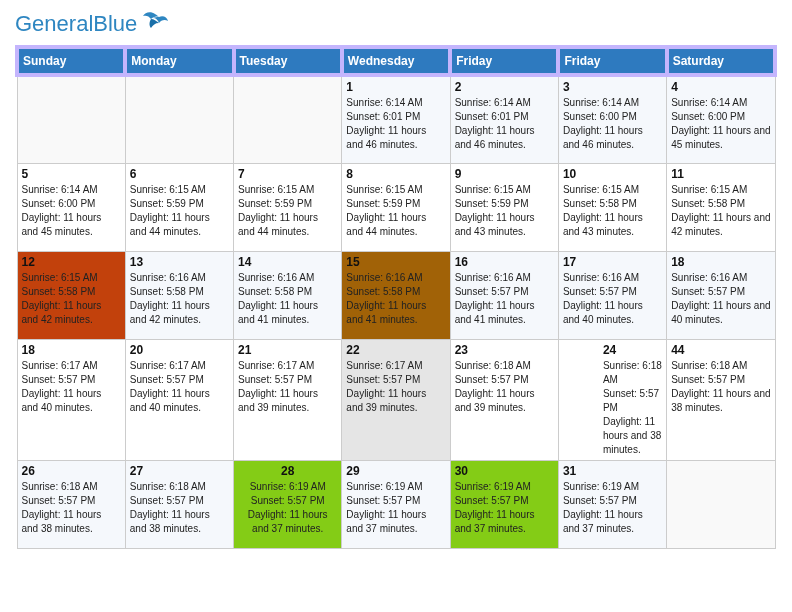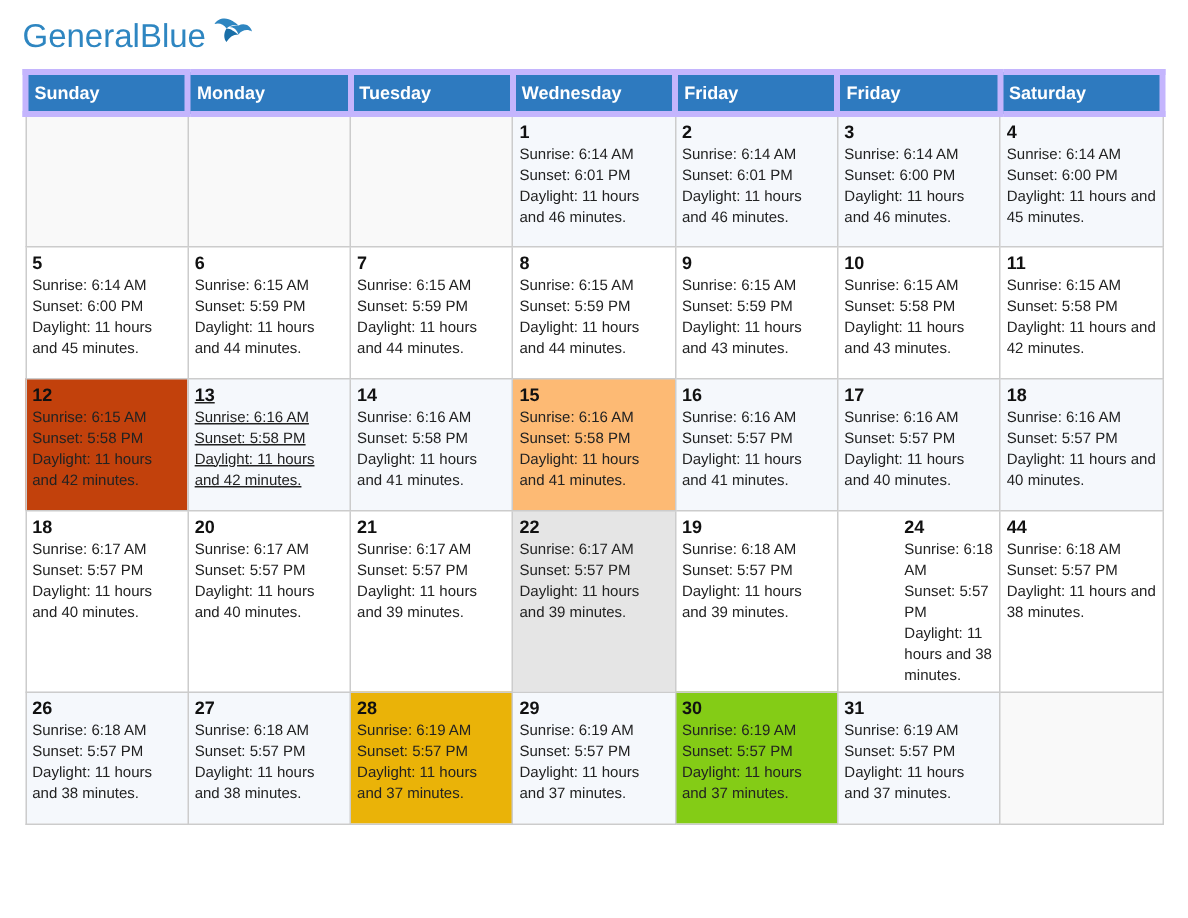--- a/index.html
+++ b/index.html
@@ -182,29 +182,29 @@
         <td style="background: rgb(255, 255, 255);">
           <div class="day-num">11</div>
           <div class="day-info">Sunrise: 6:15 AM<br>Sunset: 5:58 PM<br>Daylight: 11 hours and 42 minutes.</div>
         </td>
       </tr>
       <tr>
         <td style="background: #c2410c;">
           <div class="day-num">12</div>
           <div class="day-info">Sunrise: 6:15 AM<br>Sunset: 5:58 PM<br>Daylight: 11 hours and 42 minutes.</div>
         </td>
-        <td style="background: rgb(245, 248, 252); text-decoration: underline;">
+        <td style="background: rgb(245, 248, 252);">
           <div class="day-num">13</div>
           <div class="day-info">Sunrise: 6:16 AM<br>Sunset: 5:58 PM<br>Daylight: 11 hours and 42 minutes.</div>
         </td>
         <td style="background: rgb(245, 248, 252);">
           <div class="day-num">14</div>
           <div class="day-info">Sunrise: 6:16 AM<br>Sunset: 5:58 PM<br>Daylight: 11 hours and 41 minutes.</div>
         </td>
-        <td style="background: #fdba74;">
+        <td style="background: #a16207;">
           <div class="day-num">15</div>
           <div class="day-info">Sunrise: 6:16 AM<br>Sunset: 5:58 PM<br>Daylight: 11 hours and 41 minutes.</div>
         </td>
         <td style="background: rgb(245, 248, 252);">
           <div class="day-num">16</div>
           <div class="day-info">Sunrise: 6:16 AM<br>Sunset: 5:57 PM<br>Daylight: 11 hours and 41 minutes.</div>
         </td>
         <td style="background: rgb(245, 248, 252);">
           <div class="day-num">17</div>
           <div class="day-info">Sunrise: 6:16 AM<br>Sunset: 5:57 PM<br>Daylight: 11 hours and 40 minutes.</div>
@@ -225,42 +225,42 @@
         </td>
         <td style="background: rgb(255, 255, 255);">
           <div class="day-num">21</div>
           <div class="day-info">Sunrise: 6:17 AM<br>Sunset: 5:57 PM<br>Daylight: 11 hours and 39 minutes.</div>
         </td>
         <td style="background: #e5e5e5;">
           <div class="day-num">22</div>
           <div class="day-info">Sunrise: 6:17 AM<br>Sunset: 5:57 PM<br>Daylight: 11 hours and 39 minutes.</div>
         </td>
         <td style="background: rgb(255, 255, 255);">
-          <div class="day-num">19</div>
+          <div class="day-num">23</div>
           <div class="day-info">Sunrise: 6:18 AM<br>Sunset: 5:57 PM<br>Daylight: 11 hours and 39 minutes.</div>
         </td>
         <td style="background: rgb(255, 255, 255); padding-left: 44px;">
           <div class="day-num">24</div>
           <div class="day-info">Sunrise: 6:18 AM<br>Sunset: 5:57 PM<br>Daylight: 11 hours and 38 minutes.</div>
         </td>
         <td style="background: rgb(255, 255, 255);">
           <div class="day-num">44</div>
           <div class="day-info">Sunrise: 6:18 AM<br>Sunset: 5:57 PM<br>Daylight: 11 hours and 38 minutes.</div>
         </td>
       </tr>
       <tr>
         <td style="background: rgb(245, 248, 252);">
           <div class="day-num">26</div>
           <div class="day-info">Sunrise: 6:18 AM<br>Sunset: 5:57 PM<br>Daylight: 11 hours and 38 minutes.</div>
         </td>
         <td style="background: rgb(245, 248, 252);">
           <div class="day-num">27</div>
           <div class="day-info">Sunrise: 6:18 AM<br>Sunset: 5:57 PM<br>Daylight: 11 hours and 38 minutes.</div>
         </td>
-        <td style="background: #eab308;">
+        <td style="background: #84cc16; text-align: center;">
           <div class="day-num">28</div>
           <div class="day-info">Sunrise: 6:19 AM<br>Sunset: 5:57 PM<br>Daylight: 11 hours and 37 minutes.</div>
         </td>
         <td style="background: rgb(245, 248, 252);">
           <div class="day-num">29</div>
           <div class="day-info">Sunrise: 6:19 AM<br>Sunset: 5:57 PM<br>Daylight: 11 hours and 37 minutes.</div>
         </td>
         <td style="background: #84cc16;">
           <div class="day-num">30</div>
           <div class="day-info">Sunrise: 6:19 AM<br>Sunset: 5:57 PM<br>Daylight: 11 hours and 37 minutes.</div>

